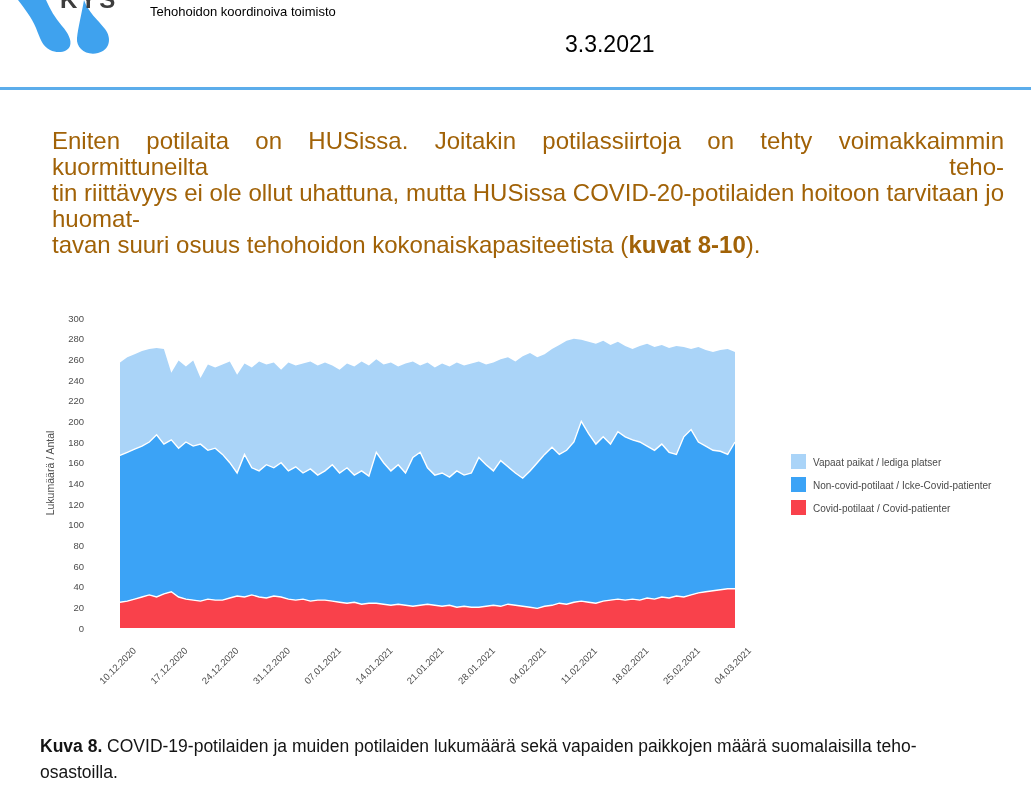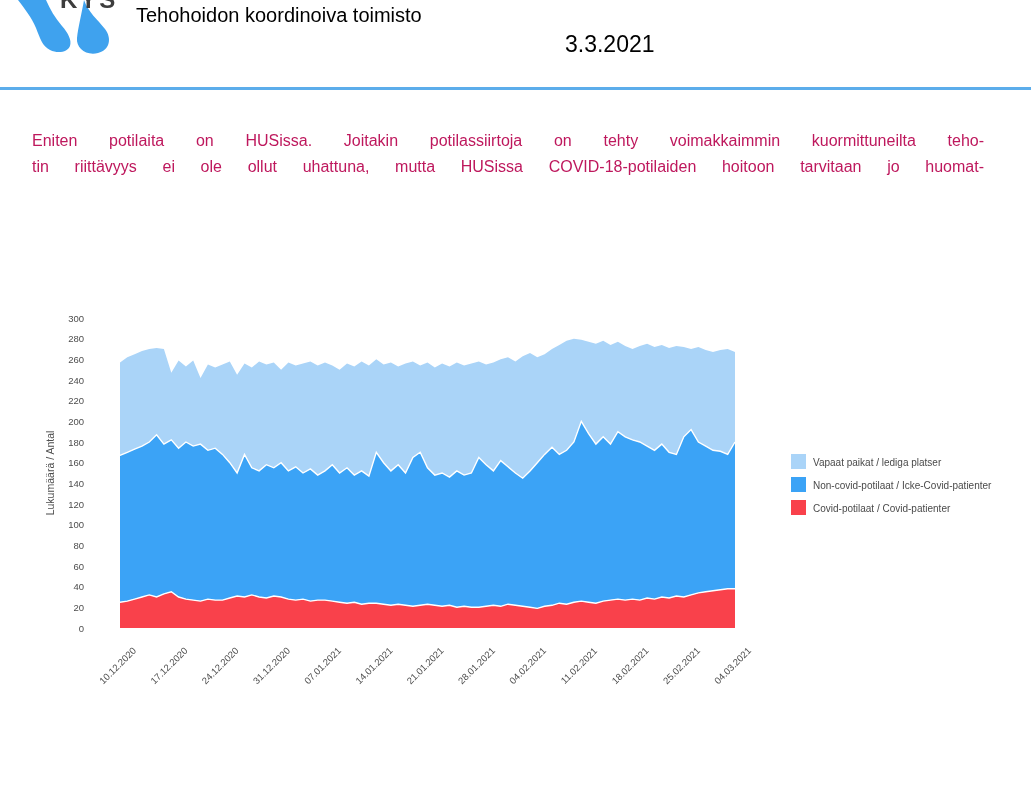--- a/index.html
+++ b/index.html
@@ -1,24 +1,24 @@
 <!DOCTYPE html>
 <html><head>
 <meta charset="utf-8">
 <style>
   html,body{margin:0;padding:0;background:#fff;}
   .page{
     position:relative;width:1031px;height:792px;background:#fff;overflow:hidden;
     font-family:"Liberation Sans",sans-serif;color:#111;
   }
   .logo{position:absolute;left:8px;top:0;width:130px;height:58px;}
-  .header-title{position:absolute;left:136px;top:4px;font-size:20px;color:#000;white-space:nowrap;}
+  .header-title{position:absolute;left:150px;top:4px;font-size:13px;color:#000;white-space:nowrap;}
   .header-date{position:absolute;left:565px;top:31px;font-size:23px;color:#000;white-space:nowrap;}
   .rule{position:absolute;left:0;top:87px;width:1031px;height:3px;background:#5CADEB;}
-  .paragraph{position:absolute;left:32px;top:128px;width:952px;font-size:16px;line-height:26px;color:#be185d;}
+  .paragraph{position:absolute;left:52px;top:128px;width:952px;font-size:24px;line-height:26px;color:#a16207;}
   .paragraph .jline{text-align:justify;text-align-last:justify;}
   .paragraph .lastline{text-align:left;}
   .bold{font-weight:bold;}
   .chart-wrap{position:absolute;left:0;top:300px;width:1031px;height:412px;}
   svg text{font-family:"Liberation Sans",sans-serif;}
   .caption{position:absolute;left:40px;top:733px;width:910px;font-size:17.5px;line-height:26px;color:#141414;}
 </style>
 </head>
 <body>
 
@@ -29,21 +29,22 @@
     <path d="M76,0 C80,12 90,20 97,29 C104,38 102,50 90,53 C78,56 68,48 69,38 C70,28 74,12 76,0 Z" fill="#3FA2EE"></path>
     <text x="52" y="8" font-size="24" font-weight="bold" fill="#3d3d3d" letter-spacing="3">KYS</text>
   </svg>
 
   <div class="header-title">Tehohoidon koordinoiva toimisto</div>
   <div class="header-date">3.3.2021</div>
   <div class="rule"></div>
 
   <div class="paragraph">
     <div class="jline">Eniten potilaita on HUSissa. Joitakin potilassiirtoja on tehty voimakkaimmin kuormittuneilta teho-</div>
-    <div class="jline">tin riittävyys ei ole ollut uhattuna, mutta HUSissa COVID-18-potilaiden hoitoon tarvitaan jo huomat-</div>
+    <div class="jline">tin riittävyys ei ole ollut uhattuna, mutta HUSissa COVID-20-potilaiden hoitoon tarvitaan jo huomat-</div>
+    <div class="lastline"><span>tavan suuri osuus tehohoidon kokonaiskapasiteetista (</span><span class="bold">kuvat 8-10</span><span>).</span></div>
   </div>
 
   <div class="chart-wrap">
     <svg id="chart-svg" width="1031" height="412" viewBox="0 0 1031 412">
         <path d="M120.0,302.2L127.3,301.1L134.6,299.1L142.0,297.0L149.3,294.9L156.6,297.0L163.9,293.9L171.3,291.8L178.6,297.0L185.9,299.1L193.2,300.1L200.5,301.1L207.9,299.1L215.2,300.1L222.5,300.1L229.8,298.0L237.1,296.0L244.5,297.0L251.8,294.9L259.1,297.0L266.4,298.0L273.8,296.0L281.1,297.0L288.4,299.1L295.7,300.1L303.0,299.1L310.4,301.1L317.7,300.1L325.0,300.1L332.3,301.1L339.6,302.2L347.0,303.2L354.3,302.2L361.6,304.2L368.9,303.2L376.3,303.2L383.6,304.2L390.9,305.3L398.2,304.2L405.5,305.3L412.9,306.3L420.2,305.3L427.5,304.2L434.8,305.3L442.1,306.3L449.5,305.3L456.8,307.3L464.1,306.3L471.4,307.3L478.8,307.3L486.1,306.3L493.4,305.3L500.7,306.3L508.0,304.2L515.4,305.3L522.7,306.3L530.0,307.3L537.3,308.4L544.6,306.3L552.0,305.3L559.3,303.2L566.6,304.2L573.9,302.2L581.3,301.1L588.6,302.2L595.9,303.2L603.2,301.1L610.5,300.1L617.9,299.1L625.2,300.1L632.5,299.1L639.8,300.1L647.1,298.0L654.5,299.1L661.8,297.0L669.1,298.0L676.4,296.0L683.8,297.0L691.1,294.9L698.4,292.9L705.7,291.8L713.0,290.8L720.4,289.8L727.7,288.7L735.0,288.7L735.0,328.0L727.7,328.0L720.4,328.0L713.0,328.0L705.7,328.0L698.4,328.0L691.1,328.0L683.8,328.0L676.4,328.0L669.1,328.0L661.8,328.0L654.5,328.0L647.1,328.0L639.8,328.0L632.5,328.0L625.2,328.0L617.9,328.0L610.5,328.0L603.2,328.0L595.9,328.0L588.6,328.0L581.3,328.0L573.9,328.0L566.6,328.0L559.3,328.0L552.0,328.0L544.6,328.0L537.3,328.0L530.0,328.0L522.7,328.0L515.4,328.0L508.0,328.0L500.7,328.0L493.4,328.0L486.1,328.0L478.8,328.0L471.4,328.0L464.1,328.0L456.8,328.0L449.5,328.0L442.1,328.0L434.8,328.0L427.5,328.0L420.2,328.0L412.9,328.0L405.5,328.0L398.2,328.0L390.9,328.0L383.6,328.0L376.3,328.0L368.9,328.0L361.6,328.0L354.3,328.0L347.0,328.0L339.6,328.0L332.3,328.0L325.0,328.0L317.7,328.0L310.4,328.0L303.0,328.0L295.7,328.0L288.4,328.0L281.1,328.0L273.8,328.0L266.4,328.0L259.1,328.0L251.8,328.0L244.5,328.0L237.1,328.0L229.8,328.0L222.5,328.0L215.2,328.0L207.9,328.0L200.5,328.0L193.2,328.0L185.9,328.0L178.6,328.0L171.3,328.0L163.9,328.0L156.6,328.0L149.3,328.0L142.0,328.0L134.6,328.0L127.3,328.0L120.0,328.0Z" fill="#F9414B"></path>
         <path d="M120.0,155.4L127.3,152.3L134.6,149.2L142.0,146.1L149.3,142.0L156.6,134.8L163.9,144.1L171.3,139.9L178.6,148.2L185.9,142.0L193.2,146.1L200.5,144.1L207.9,150.3L215.2,148.2L222.5,154.4L229.8,162.7L237.1,173.0L244.5,154.4L251.8,167.8L259.1,170.9L266.4,164.7L273.8,167.8L281.1,162.7L288.4,170.9L295.7,166.8L303.0,173.0L310.4,168.9L317.7,175.1L325.0,170.9L332.3,164.7L339.6,173.0L347.0,167.8L354.3,175.1L361.6,170.9L368.9,176.1L376.3,152.3L383.6,162.7L390.9,170.9L398.2,164.7L405.5,173.0L412.9,157.5L420.2,152.3L427.5,167.8L434.8,175.1L442.1,173.0L449.5,177.1L456.8,170.9L464.1,175.1L471.4,173.0L478.8,157.5L486.1,164.7L493.4,170.9L500.7,160.6L508.0,166.8L515.4,173.0L522.7,178.2L530.0,170.9L537.3,162.7L544.6,154.4L552.0,147.2L559.3,154.4L566.6,150.3L573.9,142.0L581.3,121.3L588.6,133.7L595.9,144.1L603.2,136.8L610.5,144.1L617.9,131.7L625.2,136.8L632.5,139.9L639.8,142.0L647.1,146.1L654.5,150.3L661.8,144.1L669.1,152.3L676.4,154.4L683.8,136.8L691.1,129.6L698.4,142.0L705.7,146.1L713.0,150.3L720.4,151.3L727.7,154.4L735.0,142.0L735.0,288.7L727.7,288.7L720.4,289.8L713.0,290.8L705.7,291.8L698.4,292.9L691.1,294.9L683.8,297.0L676.4,296.0L669.1,298.0L661.8,297.0L654.5,299.1L647.1,298.0L639.8,300.1L632.5,299.1L625.2,300.1L617.9,299.1L610.5,300.1L603.2,301.1L595.9,303.2L588.6,302.2L581.3,301.1L573.9,302.2L566.6,304.2L559.3,303.2L552.0,305.3L544.6,306.3L537.3,308.4L530.0,307.3L522.7,306.3L515.4,305.3L508.0,304.2L500.7,306.3L493.4,305.3L486.1,306.3L478.8,307.3L471.4,307.3L464.1,306.3L456.8,307.3L449.5,305.3L442.1,306.3L434.8,305.3L427.5,304.2L420.2,305.3L412.9,306.3L405.5,305.3L398.2,304.2L390.9,305.3L383.6,304.2L376.3,303.2L368.9,303.2L361.6,304.2L354.3,302.2L347.0,303.2L339.6,302.2L332.3,301.1L325.0,300.1L317.7,300.1L310.4,301.1L303.0,299.1L295.7,300.1L288.4,299.1L281.1,297.0L273.8,296.0L266.4,298.0L259.1,297.0L251.8,294.9L244.5,297.0L237.1,296.0L229.8,298.0L222.5,300.1L215.2,300.1L207.9,299.1L200.5,301.1L193.2,300.1L185.9,299.1L178.6,297.0L171.3,291.8L163.9,293.9L156.6,297.0L149.3,294.9L142.0,297.0L134.6,299.1L127.3,301.1L120.0,302.2Z" fill="#3BA3F6"></path>
         <path d="M120.0,62.4L127.3,57.3L134.6,54.2L142.0,51.1L149.3,49.0L156.6,48.0L163.9,49.0L171.3,72.8L178.6,60.4L185.9,66.6L193.2,60.4L200.5,77.9L207.9,64.5L215.2,67.6L222.5,64.5L229.8,61.4L237.1,74.8L244.5,63.5L251.8,67.6L259.1,61.4L266.4,64.5L273.8,62.4L281.1,69.7L288.4,62.4L295.7,65.5L303.0,63.5L310.4,61.4L317.7,65.5L325.0,62.4L332.3,65.5L339.6,69.7L347.0,63.5L354.3,66.6L361.6,61.4L368.9,65.5L376.3,59.3L383.6,64.5L390.9,62.4L398.2,66.6L405.5,63.5L412.9,61.4L420.2,65.5L427.5,62.4L434.8,67.6L442.1,63.5L449.5,66.6L456.8,62.4L464.1,65.5L471.4,63.5L478.8,61.4L486.1,64.5L493.4,62.4L500.7,59.3L508.0,57.3L515.4,61.4L522.7,56.2L530.0,53.1L537.3,57.3L544.6,54.2L552.0,49.0L559.3,44.9L566.6,40.7L573.9,38.7L581.3,39.7L588.6,41.8L595.9,43.8L603.2,40.7L610.5,44.9L617.9,41.8L625.2,45.9L632.5,49.0L639.8,45.9L647.1,43.8L654.5,46.9L661.8,44.9L669.1,48.0L676.4,45.9L683.8,46.9L691.1,49.0L698.4,46.9L705.7,50.0L713.0,52.1L720.4,50.0L727.7,49.0L735.0,52.1L735.0,142.0L727.7,154.4L720.4,151.3L713.0,150.3L705.7,146.1L698.4,142.0L691.1,129.6L683.8,136.8L676.4,154.4L669.1,152.3L661.8,144.1L654.5,150.3L647.1,146.1L639.8,142.0L632.5,139.9L625.2,136.8L617.9,131.7L610.5,144.1L603.2,136.8L595.9,144.1L588.6,133.7L581.3,121.3L573.9,142.0L566.6,150.3L559.3,154.4L552.0,147.2L544.6,154.4L537.3,162.7L530.0,170.9L522.7,178.2L515.4,173.0L508.0,166.8L500.7,160.6L493.4,170.9L486.1,164.7L478.8,157.5L471.4,173.0L464.1,175.1L456.8,170.9L449.5,177.1L442.1,173.0L434.8,175.1L427.5,167.8L420.2,152.3L412.9,157.5L405.5,173.0L398.2,164.7L390.9,170.9L383.6,162.7L376.3,152.3L368.9,176.1L361.6,170.9L354.3,175.1L347.0,167.8L339.6,173.0L332.3,164.7L325.0,170.9L317.7,175.1L310.4,168.9L303.0,173.0L295.7,166.8L288.4,170.9L281.1,162.7L273.8,167.8L266.4,164.7L259.1,170.9L251.8,167.8L244.5,154.4L237.1,173.0L229.8,162.7L222.5,154.4L215.2,148.2L207.9,150.3L200.5,144.1L193.2,146.1L185.9,142.0L178.6,148.2L171.3,139.9L163.9,144.1L156.6,134.8L149.3,142.0L142.0,146.1L134.6,149.2L127.3,152.3L120.0,155.4Z" fill="#AAD4F8"></path>
         <polyline points="120.0,302.2 127.3,301.1 134.6,299.1 142.0,297.0 149.3,294.9 156.6,297.0 163.9,293.9 171.3,291.8 178.6,297.0 185.9,299.1 193.2,300.1 200.5,301.1 207.9,299.1 215.2,300.1 222.5,300.1 229.8,298.0 237.1,296.0 244.5,297.0 251.8,294.9 259.1,297.0 266.4,298.0 273.8,296.0 281.1,297.0 288.4,299.1 295.7,300.1 303.0,299.1 310.4,301.1 317.7,300.1 325.0,300.1 332.3,301.1 339.6,302.2 347.0,303.2 354.3,302.2 361.6,304.2 368.9,303.2 376.3,303.2 383.6,304.2 390.9,305.3 398.2,304.2 405.5,305.3 412.9,306.3 420.2,305.3 427.5,304.2 434.8,305.3 442.1,306.3 449.5,305.3 456.8,307.3 464.1,306.3 471.4,307.3 478.8,307.3 486.1,306.3 493.4,305.3 500.7,306.3 508.0,304.2 515.4,305.3 522.7,306.3 530.0,307.3 537.3,308.4 544.6,306.3 552.0,305.3 559.3,303.2 566.6,304.2 573.9,302.2 581.3,301.1 588.6,302.2 595.9,303.2 603.2,301.1 610.5,300.1 617.9,299.1 625.2,300.1 632.5,299.1 639.8,300.1 647.1,298.0 654.5,299.1 661.8,297.0 669.1,298.0 676.4,296.0 683.8,297.0 691.1,294.9 698.4,292.9 705.7,291.8 713.0,290.8 720.4,289.8 727.7,288.7 735.0,288.7" fill="none" stroke="#ffffff" stroke-width="1.4"></polyline>
         <polyline points="120.0,155.4 127.3,152.3 134.6,149.2 142.0,146.1 149.3,142.0 156.6,134.8 163.9,144.1 171.3,139.9 178.6,148.2 185.9,142.0 193.2,146.1 200.5,144.1 207.9,150.3 215.2,148.2 222.5,154.4 229.8,162.7 237.1,173.0 244.5,154.4 251.8,167.8 259.1,170.9 266.4,164.7 273.8,167.8 281.1,162.7 288.4,170.9 295.7,166.8 303.0,173.0 310.4,168.9 317.7,175.1 325.0,170.9 332.3,164.7 339.6,173.0 347.0,167.8 354.3,175.1 361.6,170.9 368.9,176.1 376.3,152.3 383.6,162.7 390.9,170.9 398.2,164.7 405.5,173.0 412.9,157.5 420.2,152.3 427.5,167.8 434.8,175.1 442.1,173.0 449.5,177.1 456.8,170.9 464.1,175.1 471.4,173.0 478.8,157.5 486.1,164.7 493.4,170.9 500.7,160.6 508.0,166.8 515.4,173.0 522.7,178.2 530.0,170.9 537.3,162.7 544.6,154.4 552.0,147.2 559.3,154.4 566.6,150.3 573.9,142.0 581.3,121.3 588.6,133.7 595.9,144.1 603.2,136.8 610.5,144.1 617.9,131.7 625.2,136.8 632.5,139.9 639.8,142.0 647.1,146.1 654.5,150.3 661.8,144.1 669.1,152.3 676.4,154.4 683.8,136.8 691.1,129.6 698.4,142.0 705.7,146.1 713.0,150.3 720.4,151.3 727.7,154.4 735.0,142.0" fill="none" stroke="#ffffff" stroke-width="1.4"></polyline>
         <text x="84" y="331.5" text-anchor="end" font-size="9.5" fill="#4d4d4d">0</text>
@@ -78,14 +79,15 @@
         <text transform="translate(735.0,368) rotate(-45)" text-anchor="middle" font-size="9.5" fill="#4d4d4d">04.03.2021</text>
         <rect x="791" y="154" width="15" height="15" fill="#AAD4F8"></rect>
         <text x="813" y="165.5" font-size="10" fill="#4a4a4a">Vapaat paikat / lediga platser</text>
         <rect x="791" y="177" width="15" height="15" fill="#3BA3F6"></rect>
         <text x="813" y="188.5" font-size="10" fill="#4a4a4a">Non-covid-potilaat / Icke-Covid-patienter</text>
         <rect x="791" y="200" width="15" height="15" fill="#F9414B"></rect>
         <text x="813" y="211.5" font-size="10" fill="#4a4a4a">Covid-potilaat / Covid-patienter</text>
       </svg>
   </div>
 
+  <div class="caption"><span class="bold">Kuva 8.</span><span> COVID-19-potilaiden ja muiden potilaiden lukumäärä sekä vapaiden paikkojen määrä suomalaisilla teho-osastoilla.</span></div>
 
 </div>
 
 </body></html>

